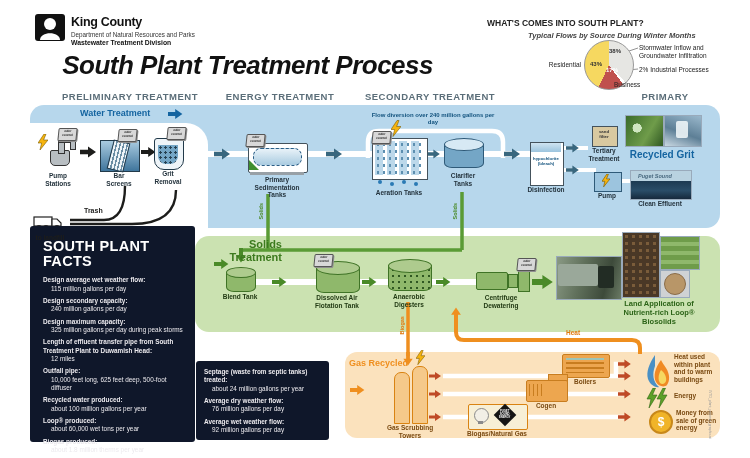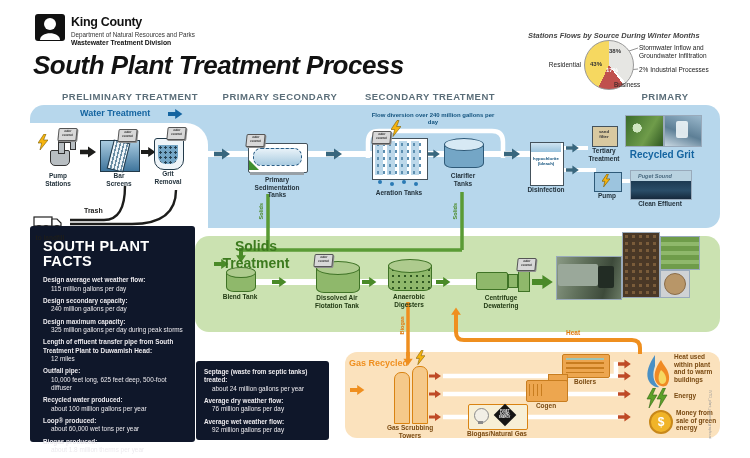--- a/index.html
+++ b/index.html
@@ -80,34 +80,35 @@
 
   <div class="ct" style="left:35px;top:14px;width:30px;height:27px;background:#111;border-radius:3px;">
     <svg width="30" height="27" viewBox="0 0 30 27">
       <circle cx="15" cy="10" r="6" fill="#fff"></circle>
       <path d="M5 26 C5 17 25 17 25 26 Z" fill="#fff"></path>
     </svg>
   </div>
   <div class="lbl" style="left:71px;top:15px;font-size:12.5px;color:#111;text-align:center;letter-spacing:-0.3px;">King County</div>
   <div class="ab ct" style="left:71px;top:31px;font-size:6.3px;color:#333;">Department of Natural Resources and Parks</div>
   <div class="lbl" style="left:71px;top:39px;font-size:6.8px;color:#111;text-align:left;">Wastewater Treatment Division</div>
-  <div class="lbl" style="left:33px;top:50px;width:400px;font-size:26px;font-style:italic;color:#121212;text-align:left;letter-spacing:-0.5px;">South Plant Treatment Process</div>
-
-  <div class="ab ct" style="left:528px;top:31px;font-size:7.5px;font-style:italic;color:#444;font-weight:bold;">Stations Flows by Source During Winter Months</div>
+  <div class="lbl" style="left:33px;top:50px;width:400px;font-size:26px;font-style:italic;color:#121212;text-align:right;letter-spacing:-0.5px;">South Plant Treatment Process</div>
+
+  <div class="lbl" style="left:487px;top:18px;width:200px;font-size:8.5px;color:#222;text-align:left;">WHAT'S COMES INTO SOUTH PLANT?</div>
+  <div class="ab ct" style="left:528px;top:31px;font-size:7.5px;font-style:italic;color:#444;font-weight:bold;">Typical Flows by Source During Winter Months</div>
   <div class="ct" id="pie" style="left: 584px; top: 40px; width: 48px; height: 48px; border-radius: 50%; border: 1px solid rgb(153, 153, 153); background: conic-gradient(rgb(230, 230, 227) 0deg, rgb(230, 230, 227) 136.8deg, rgb(255, 255, 255) 136.8deg, rgb(255, 255, 255) 144deg, rgb(192, 80, 77) 144deg, rgb(192, 80, 77) 205.2deg, rgb(246, 216, 96) 205.2deg, rgb(246, 216, 96) 360deg);"></div>
   <div class="lbl" style="left:535px;top:61px;width:46px;font-size:6.5px;font-weight:normal;text-align:right;color:#222;">Residential</div>
   <div class="lbl" style="left:590px;top:61px;font-size:6px;color:#333;">43%</div>
   <div class="lbl" style="left:609px;top:48px;font-size:6px;color:#333;">38%</div>
   <div class="lbl" style="left:606px;top:67px;font-size:6px;color:#fff;">17%</div>
   <div class="lbl" style="left:639px;top:44px;width:85px;font-size:6.5px;font-weight:normal;text-align:left;color:#222;">Stormwater Inflow and Groundwater Infiltration</div>
   <div class="lbl" style="left:639px;top:66px;width:85px;font-size:6.5px;font-weight:normal;text-align:left;color:#222;">2% Industrial Processes</div>
   <div class="lbl" style="left:614px;top:81px;font-size:6.5px;font-weight:normal;color:#222;">Business</div>
 
   <div class="hdr" style="left:55px;top:91px;width:150px;">PRELIMINARY TREATMENT</div>
-  <div class="hdr" style="left:215px;top:91px;width:130px;">PRIMARY SECONDARY</div>
+  <div class="hdr" style="left:215px;top:91px;width:130px;">ENERGY TREATMENT</div>
   <div class="hdr" style="left:355px;top:91px;width:150px;">SECONDARY TREATMENT</div>
   <div class="hdr" style="left:610px;top:91px;width:110px;">PRIMARY</div>
 
   <div class="lbl" style="left:80px;top:108px;font-size:9px;color:#1464a0;text-align:left;">Water Treatment</div>
 
   <svg class="ct" style="left:38px;top:134px;" width="10" height="16" viewBox="0 0 10 16">
     <polygon points="6,0 0,9 3.6,9 2,16 10,6 5.6,6 8,0" fill="#f6b40e" stroke="#7a5a00" stroke-width="0.6"></polygon>
     </svg>
   <div class="ct" style="left:50px;top:150px;width:18px;height:14px;background:#b8bec2;border:1px solid #333;border-radius:2px 2px 5px 5px;"></div>
   <div class="ct" style="left:58px;top:136px;width:5px;height:16px;background:#b8bec2;border:1px solid #333;"></div>
@@ -177,21 +178,21 @@
     </svg>
   <div class="lbl" style="left:592px;top:192px;width:30px;font-size:6.5px;">Pump</div>
 
   <div class="photo" style="left:630px;top:170px;width:60px;height:28px;background:linear-gradient(#b9d2e0 0 36%,#1d3a52 37%,#2a4d68 70%,#16293c);"></div>
   <div class="ab ct" style="left:638px;top:173px;font-size:5.5px;font-style:italic;color:#4a6a80;font-weight:bold;">Puget Sound</div>
   <div class="lbl" style="left:626px;top:200px;width:68px;font-size:6.5px;">Clean Effluent</div>
 
   <div class="lbl" style="left:246px;top:208px;width:30px;font-size:5.5px;color:#4a8a28;transform:rotate(-90deg);">Solids</div>
   <div class="lbl" style="left:440px;top:208px;width:30px;font-size:5.5px;color:#4a8a28;transform:rotate(-90deg);">Solids</div>
 
-  <div class="lbl" style="left:210px;top:238px;width:72px;font-size:14px;color:#3c7a1e;text-align:center;margin-left:10px;">Solids Treatment</div>
+  <div class="lbl" style="left:210px;top:238px;width:72px;font-size:11px;color:#3c7a1e;text-align:right;">Solids Treatment</div>
 
   <div class="cylb" style="left:226px;top:272px;width:28px;height:18px;"></div>
   <div class="cylt" style="left:226px;top:267px;width:28px;height:9px;"></div>
   <div class="lbl" style="left:222px;top:293px;width:36px;font-size:6.5px;color:#223a14;">Blend Tank</div>
 
   <div class="cylb" style="left:316px;top:267px;width:42px;height:24px;"></div>
   <div class="cylt" style="left:316px;top:261px;width:42px;height:12px;"></div>
   <div class="odor" style="left:314px;top:254px;">odor control</div>
   <div class="lbl" style="left:308px;top:294px;width:58px;font-size:6.5px;color:#223a14;">Dissolved Air Flotation Tank</div>
 
@@ -206,20 +207,21 @@
   <div class="lbl" style="left:472px;top:294px;width:58px;font-size:6.5px;color:#223a14;">Centrifuge Dewatering</div>
 
   <div class="photo" style="left:556px;top:256px;width:64px;height:42px;background:linear-gradient(105deg,#8a9a85,#5f6f5a 40%,#3d4a3a 75%,#6a7a65);"></div>
   <div class="ct" style="left:558px;top:264px;width:40px;height:22px;background:#9aa89a;border-radius:2px;"></div>
   <div class="ct" style="left:598px;top:266px;width:16px;height:22px;background:#222c24;border-radius:2px;"></div>
 
   <div class="photo" style="left:622px;top:232px;width:36px;height:64px;background:#4a3826;background-image:radial-gradient(#7a5c3a 1.5px,transparent 1.6px);background-size:7px 7px;"></div>
   <div class="photo" style="left:660px;top:236px;width:38px;height:32px;background:repeating-linear-gradient(0deg,#6f9c4a 0 5px,#8fb86b 5px 9px);"></div>
   <div class="photo" style="left:660px;top:270px;width:28px;height:26px;background:#cfd2d4;"></div>
   <div class="ct" style="left:664px;top:273px;width:20px;height:20px;background:#b89668;border:1px solid #8a6c48;border-radius:50%;"></div>
+  <div class="lbl" style="left:616px;top:300px;width:86px;font-size:7.5px;color:#2c6418;">Land Application of Nutrient-rich Loop® Biosolids</div>
 
   <div class="lbl" style="left:566px;top:329px;font-size:6.5px;color:#e07b10;z-index:4;">Heat</div>
   <div class="lbl" style="left:384px;top:322px;width:36px;font-size:5.5px;color:#e07b10;transform:rotate(-90deg);z-index:4;">Biogas</div>
 
   <div class="lbl" style="left:349px;top:358px;width:62px;font-size:9px;color:#ef8f1f;text-align:left;">Gas Recycled</div>
 
   <div class="ct" style="left:394px;top:372px;width:14px;height:50px;background:#f5c98a;border:1.2px solid #d98312;border-radius:7px 7px 0 0;"></div>
   <div class="ct" style="left:412px;top:366px;width:14px;height:56px;background:#f5c98a;border:1.2px solid #d98312;border-radius:7px 7px 0 0;"></div>
   <svg class="ct" style="left:416px;top:350px;" width="9" height="15" viewBox="0 0 10 16">
     <polygon points="6,0 0,9 3.6,9 2,16 10,6 5.6,6 8,0" fill="#f6b40e" stroke="#7a5a00" stroke-width="0.6"></polygon>

